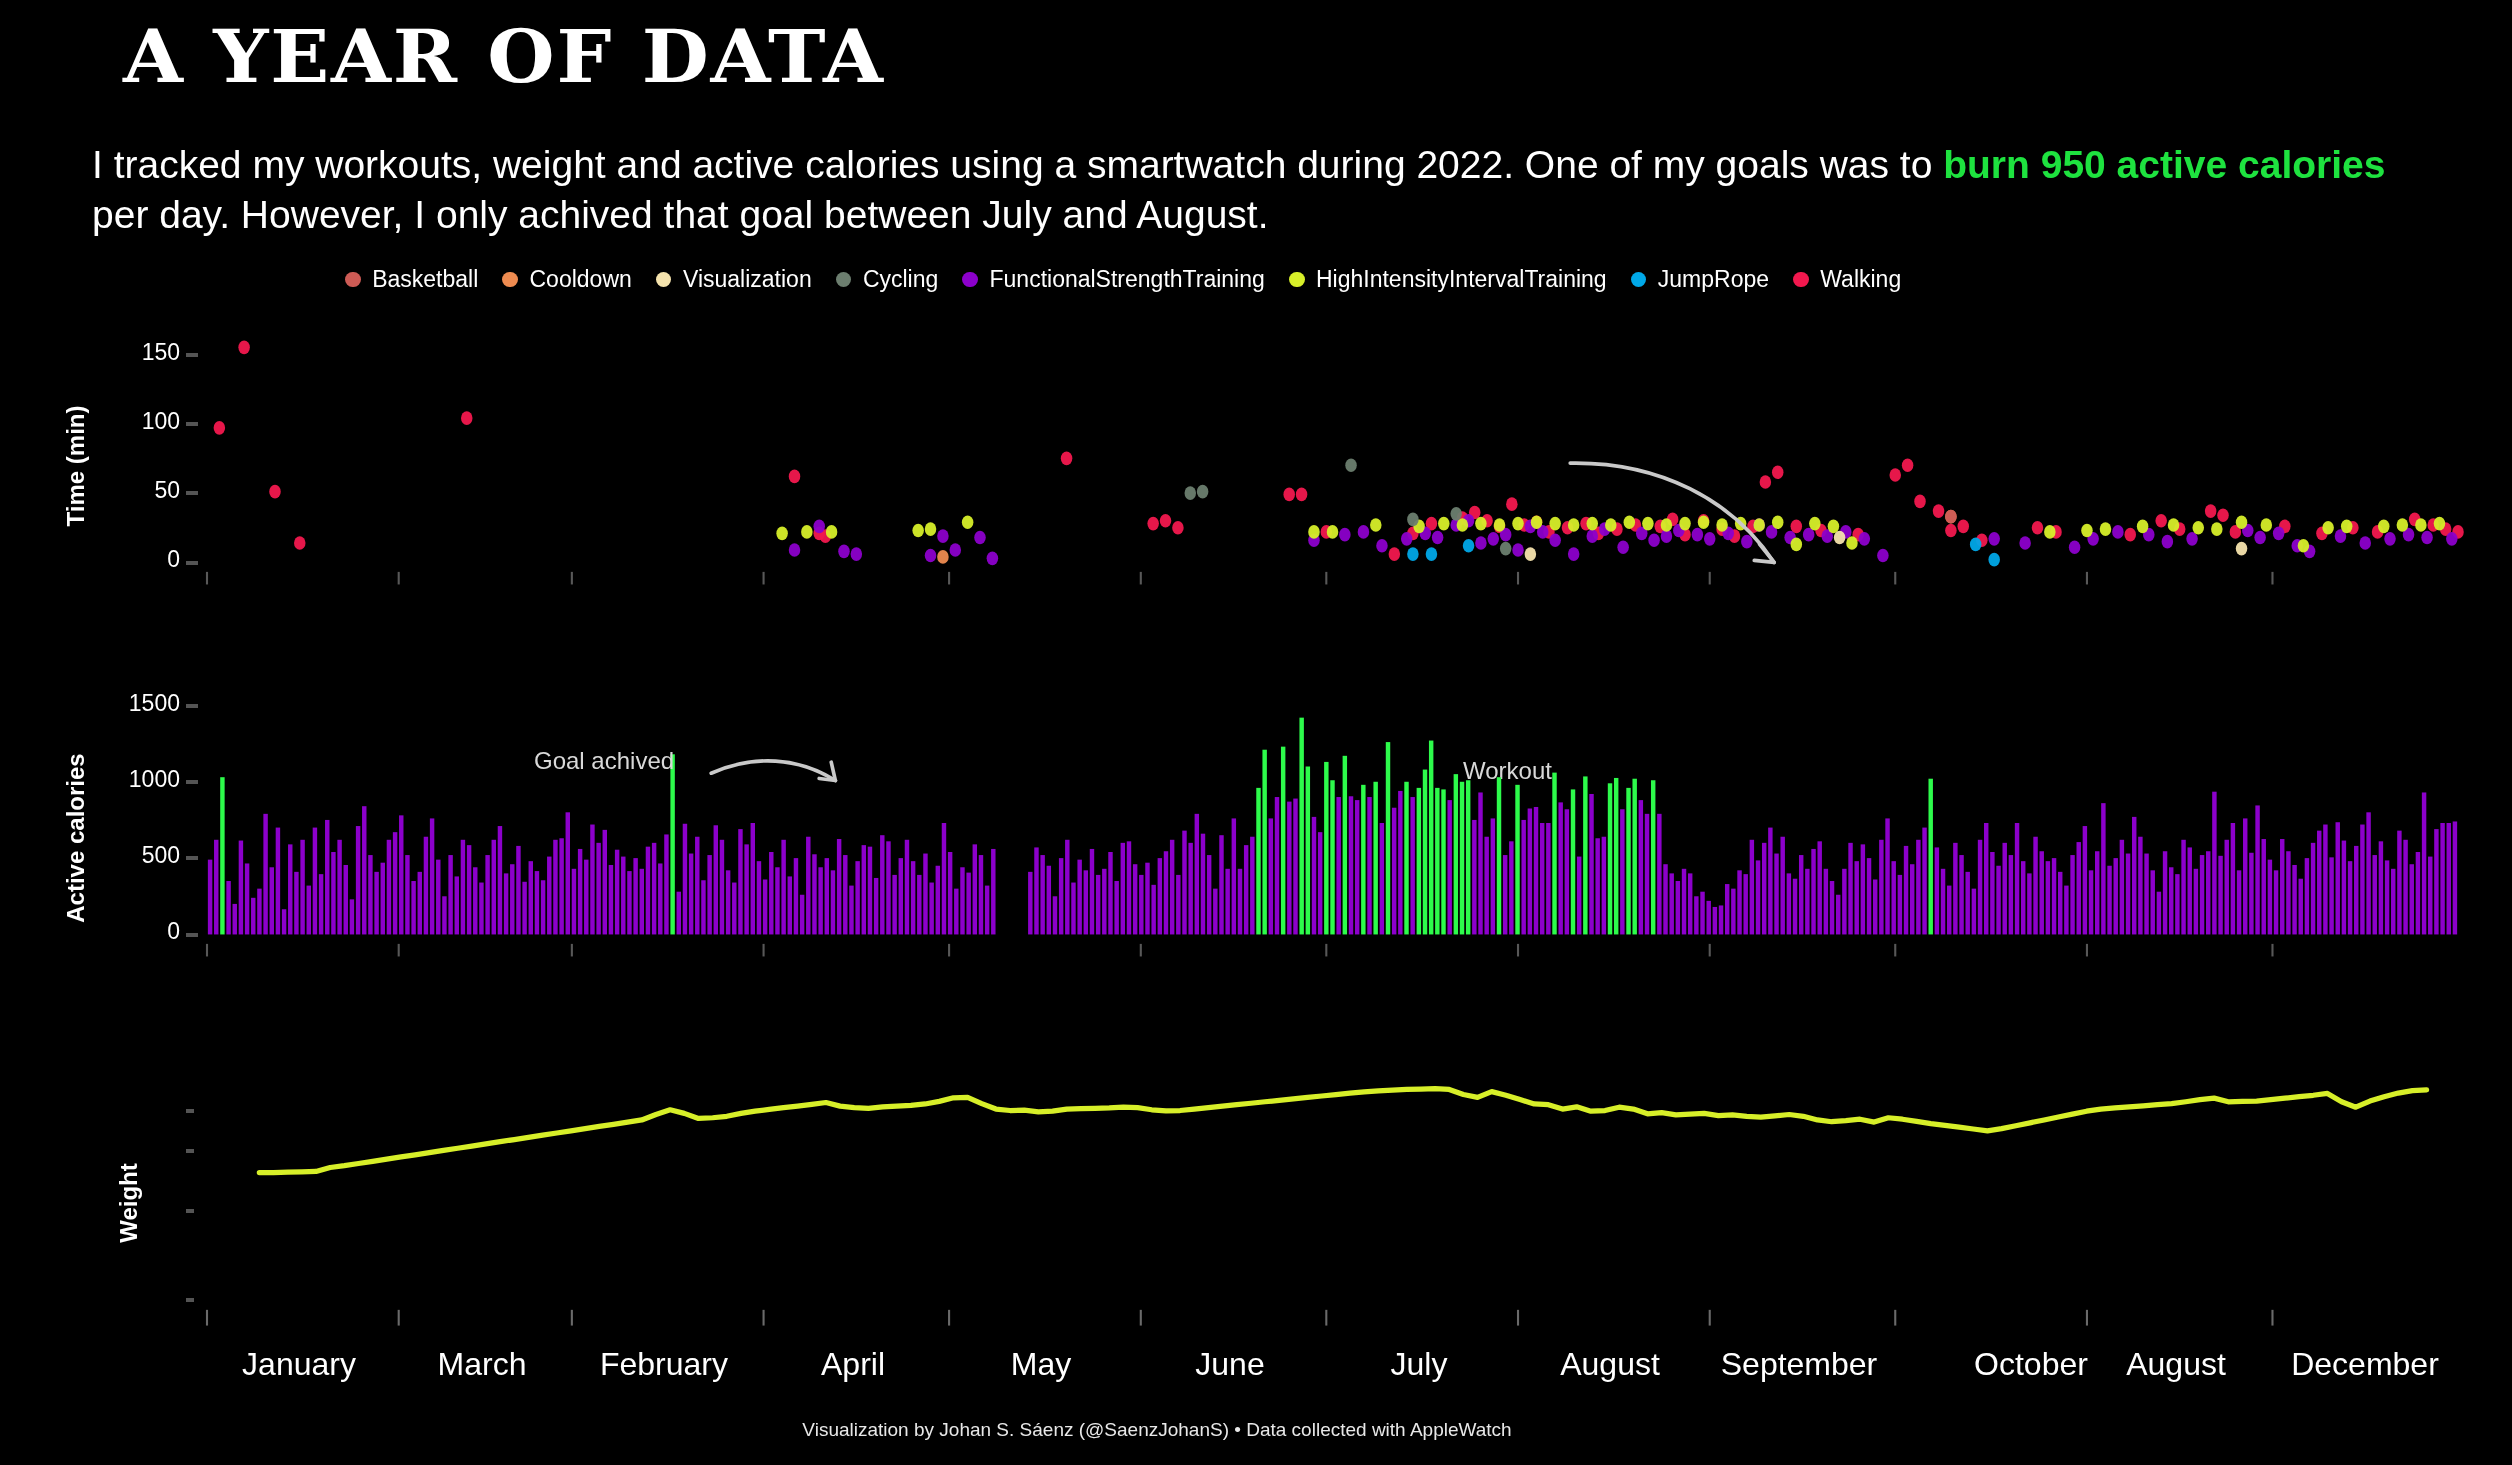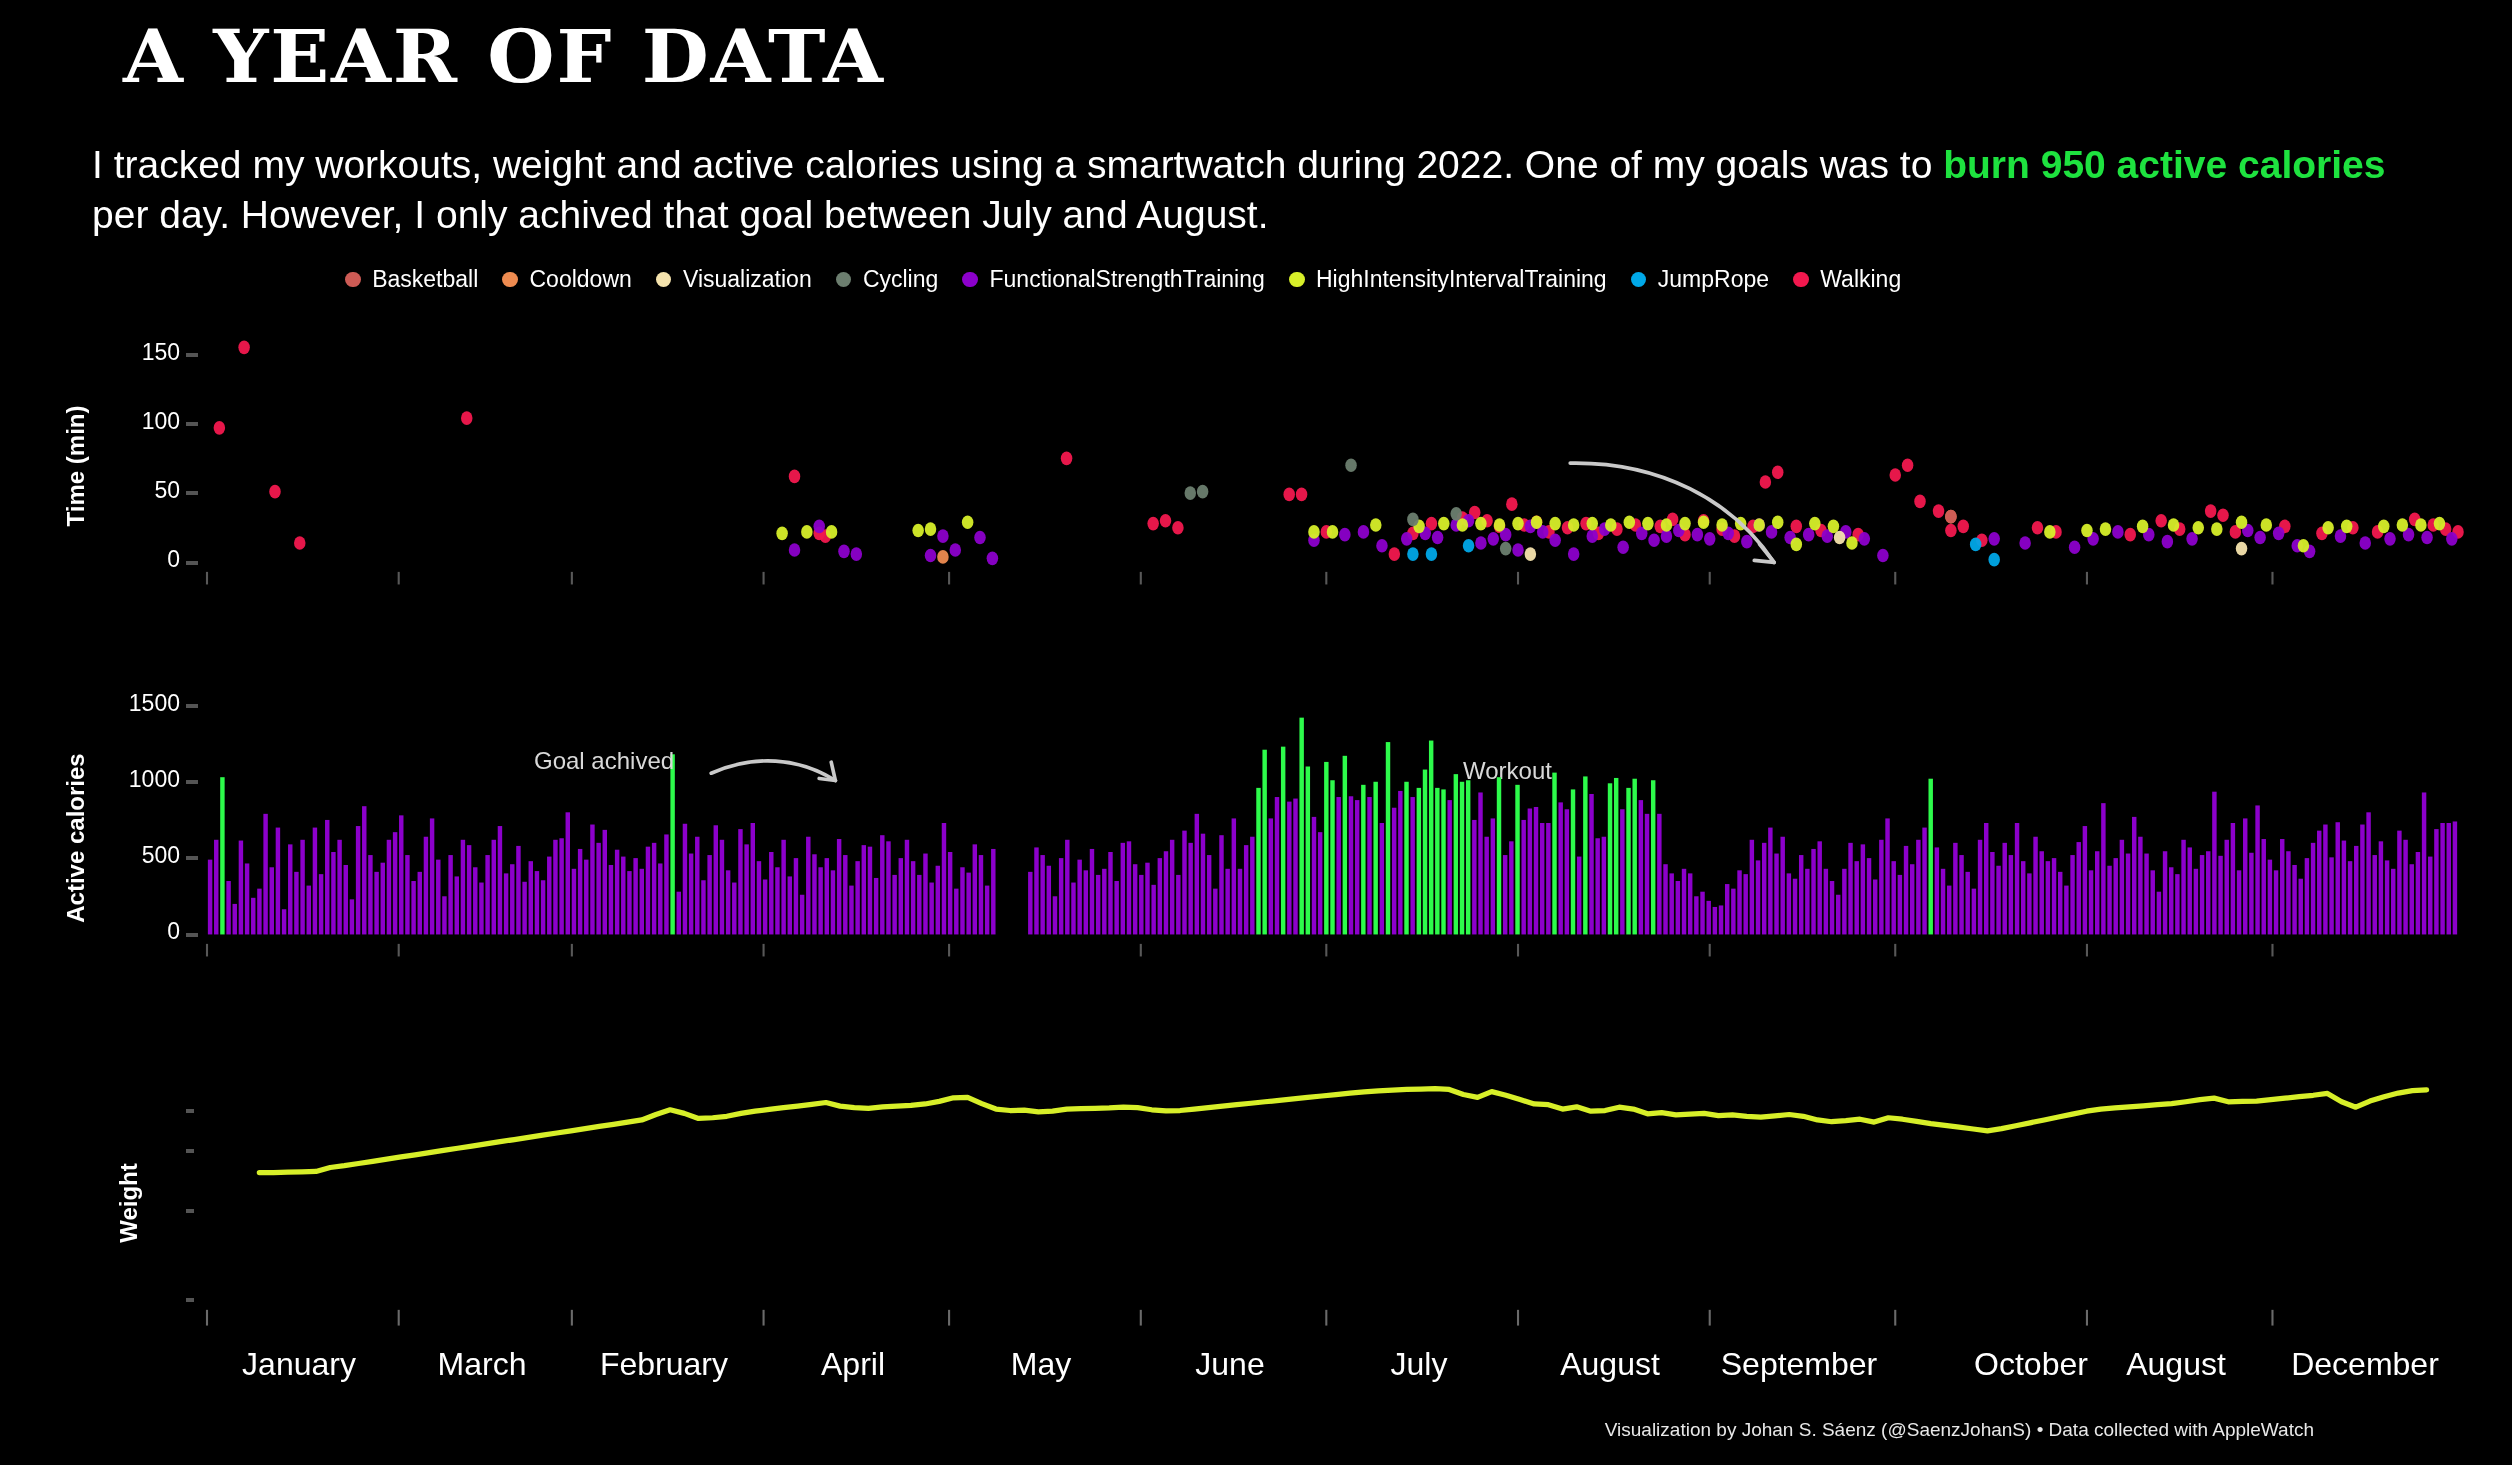--- a/index.html
+++ b/index.html
@@ -120,21 +120,21 @@
     color: #d8d8d8;
     white-space: nowrap;
   }
 
   
   #footer {
     position: absolute;
     left: 0;
     top: 1419px;
     width: 2314px;
-    text-align: right;
+    text-align: center;
     font-size: 19px;
     color: #e8e8e8;
   }
 </style>
 </head>
 <body>
 
 <div id="page">
 
   <div id="title">A YEAR OF DATA</div>

